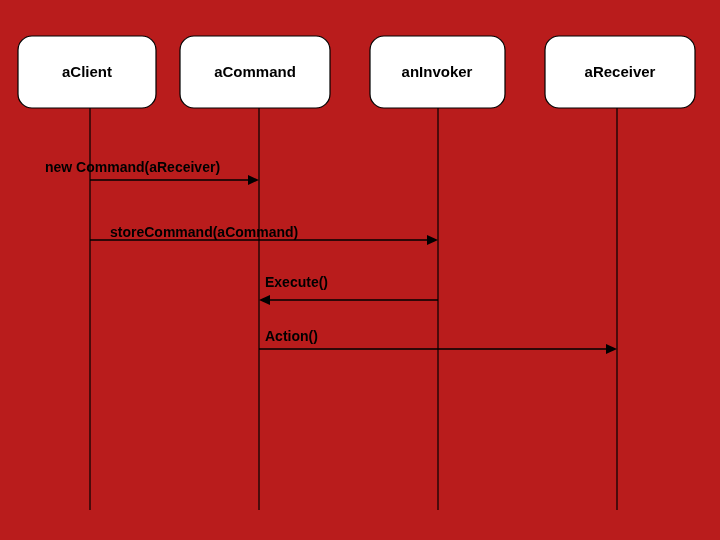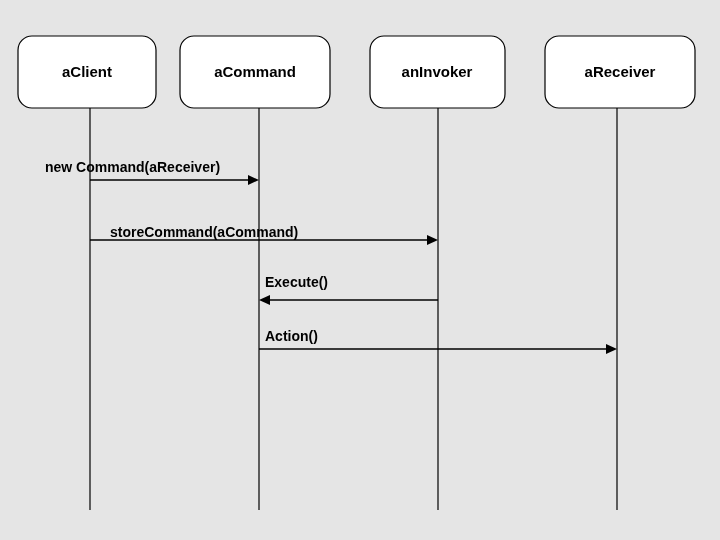--- a/index.html
+++ b/index.html
@@ -8,21 +8,21 @@
     padding: 0;
     background: #ffffff;
   }
   body {
     font-family: "Liberation Sans", sans-serif;
   }
   #diagram-root {
     position: relative;
     width: 720px;
     height: 540px;
-    background: #e5e5e5;
+    background: #b91c1c;
     overflow: hidden;
     text-align: center;
   }
   #diagram-svg {
     position: absolute;
     left: 0;
     top: 0;
     width: 720px;
     height: 540px;
     display: block;

